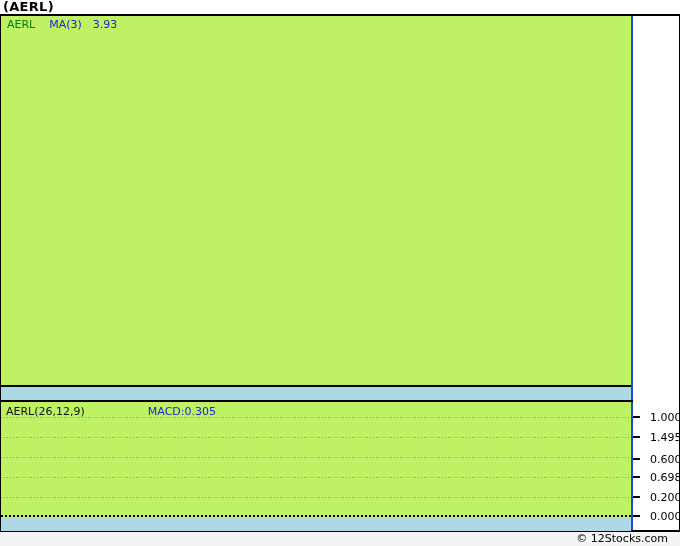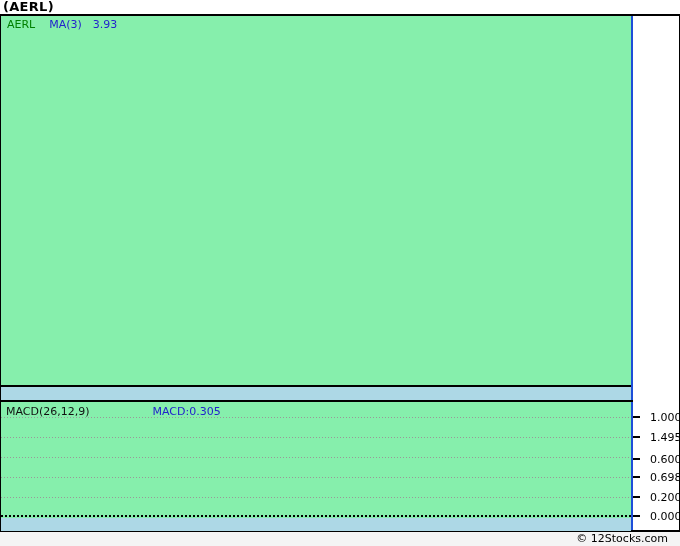--- a/index.html
+++ b/index.html
@@ -12,21 +12,21 @@
     position:absolute;top:0;left:3px;height:32px;
     font-size:13px;line-height:14px;font-weight:bold;letter-spacing:.3px;
   }
   #chart-box{
     position:absolute;top:14px;left:0;width:680px;height:518px;
     box-sizing:border-box;background:#fff;
     border:1px solid #000;border-top-width:2px;border-bottom-width:2px;
   }
   #plot{
     position:absolute;left:0;top:0;bottom:0;width:630px;
-    border-right:4px solid #1d4ed8;background:#86efac;
+    border-right:4px solid #1d4ed8;background:#bef264;
   }
   #legend{
     position:absolute;top:2px;left:6px;font-size:11px;white-space:nowrap;
   }
   .legend-symbol{color:#008000;margin-right:14px;}
   .legend-ma{color:#2222cc;margin-right:11px;}
   .legend-val{color:#2222cc;}
   #band-top{
     position:absolute;top:369px;left:0;width:630px;height:15px;
     box-sizing:border-box;border-top:2px solid #000;background:#ADD8E6;
@@ -75,21 +75,21 @@
 
   <div id="plot">
 
     <div id="legend">
       <span class="legend-symbol">AERL</span><span class="legend-ma">MA(3)</span><span class="legend-val">3.93</span>
     </div>
 
     <div id="band-top"></div>
 
     <div id="macd-label">
-      <span class="macd-name">MACD(26,12,9)</span><span class="macd-val">MACD:0.305</span>
+      <span class="macd-name">AERL(26,12,9)</span><span class="macd-val">MACD:0.305</span>
     </div>
 
     <div class="gridline g0"></div>
     <div class="gridline g1"></div>
     <div class="gridline g2"></div>
     <div class="gridline g3"></div>
     <div class="gridline g4"></div>
     <div id="zero-line"></div>
 
     <div id="band-bottom"></div>

